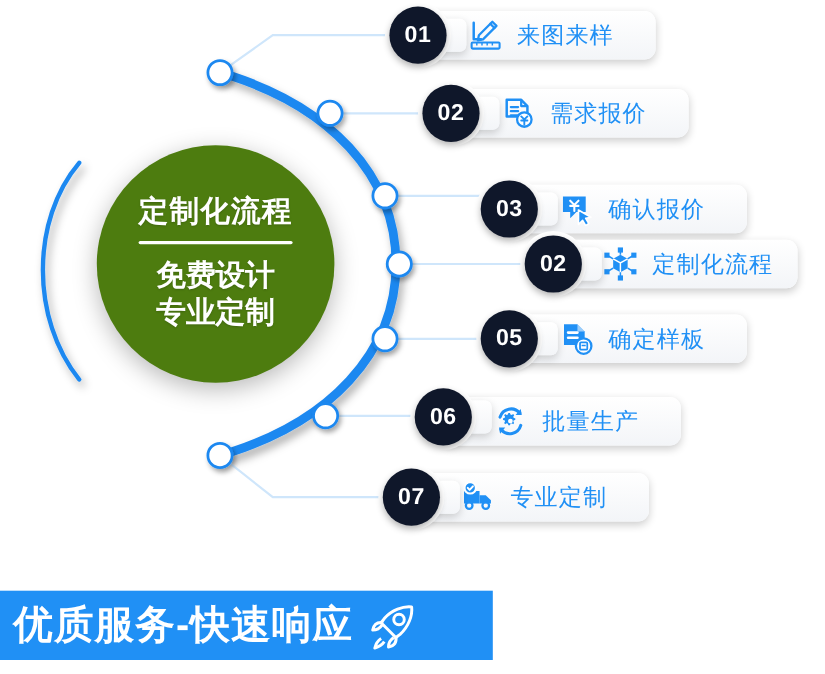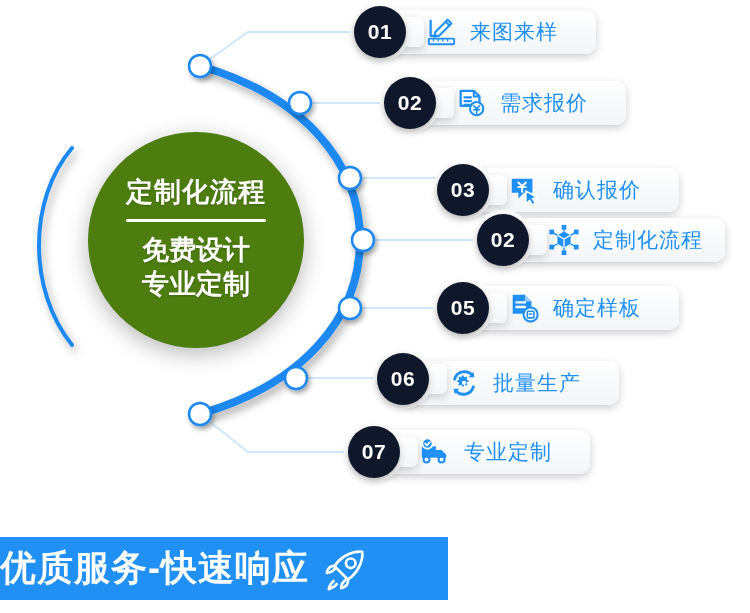--- a/index.html
+++ b/index.html
@@ -140,20 +140,21 @@
   #banner {
     position: absolute;
     left: 0;
     top: 537px;
     width: 448px;
     height: 63px;
     background: #2090f5;
     display: flex;
     align-items: center;
     gap: 14px;
+    padding-left: 12px;
     box-sizing: border-box;
   }
   #banner .b-text {
     color: #ffffff;
     font-size: 36px;
     font-weight: bold;
     letter-spacing: 1px;
     white-space: nowrap;
   }
   #banner .b-rocket {

